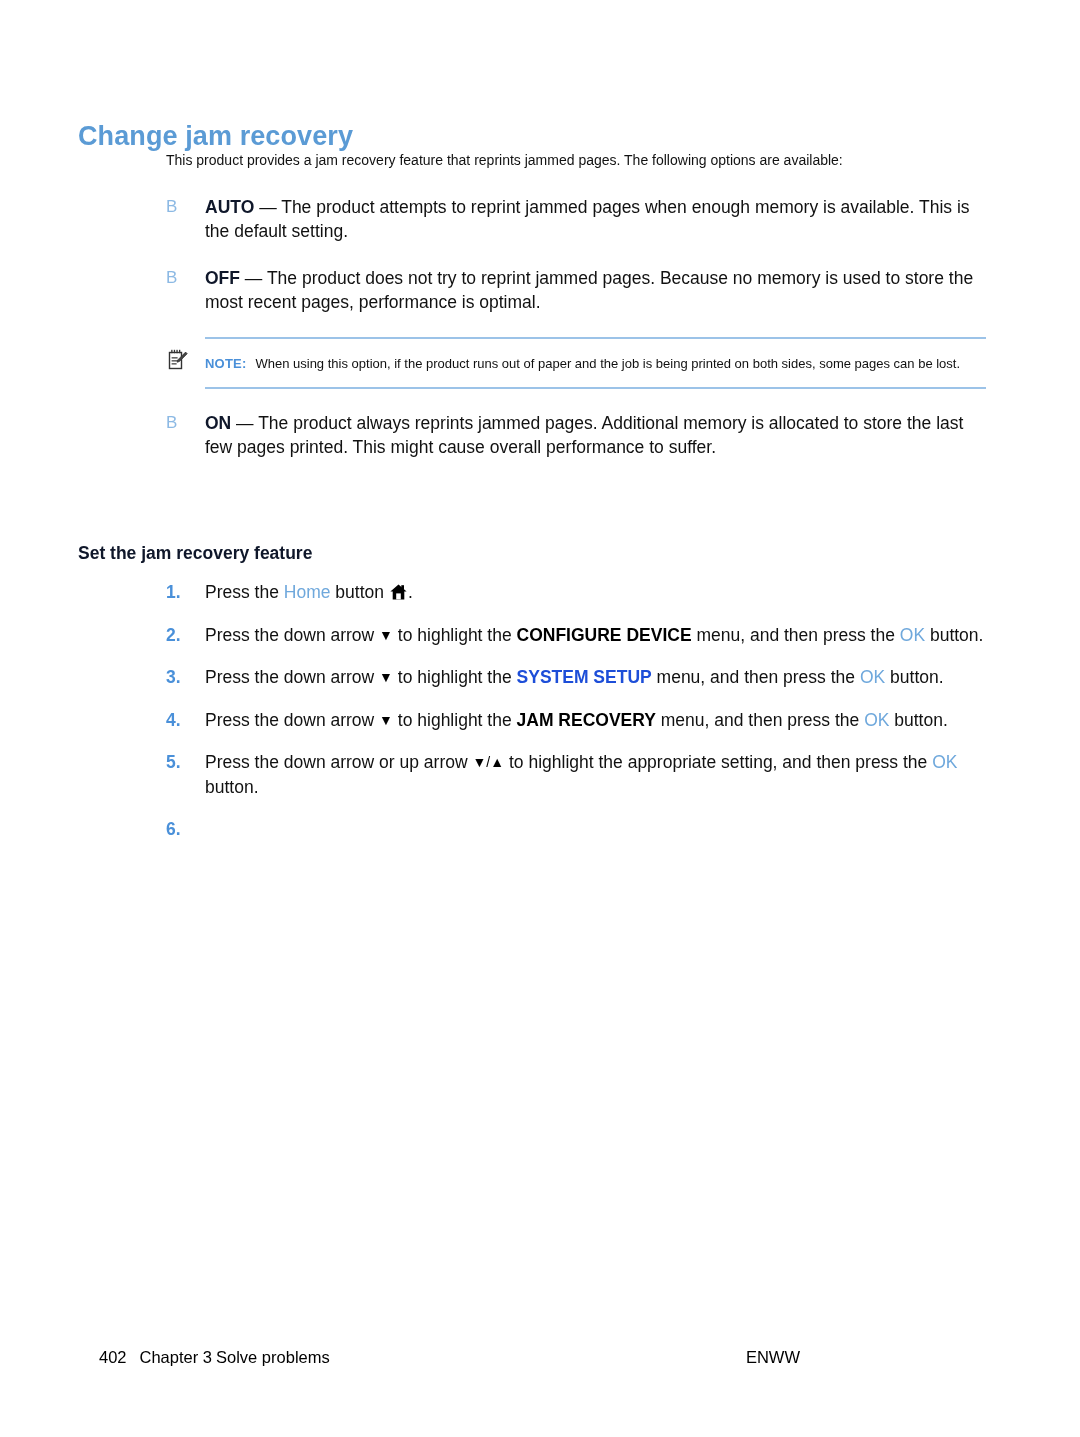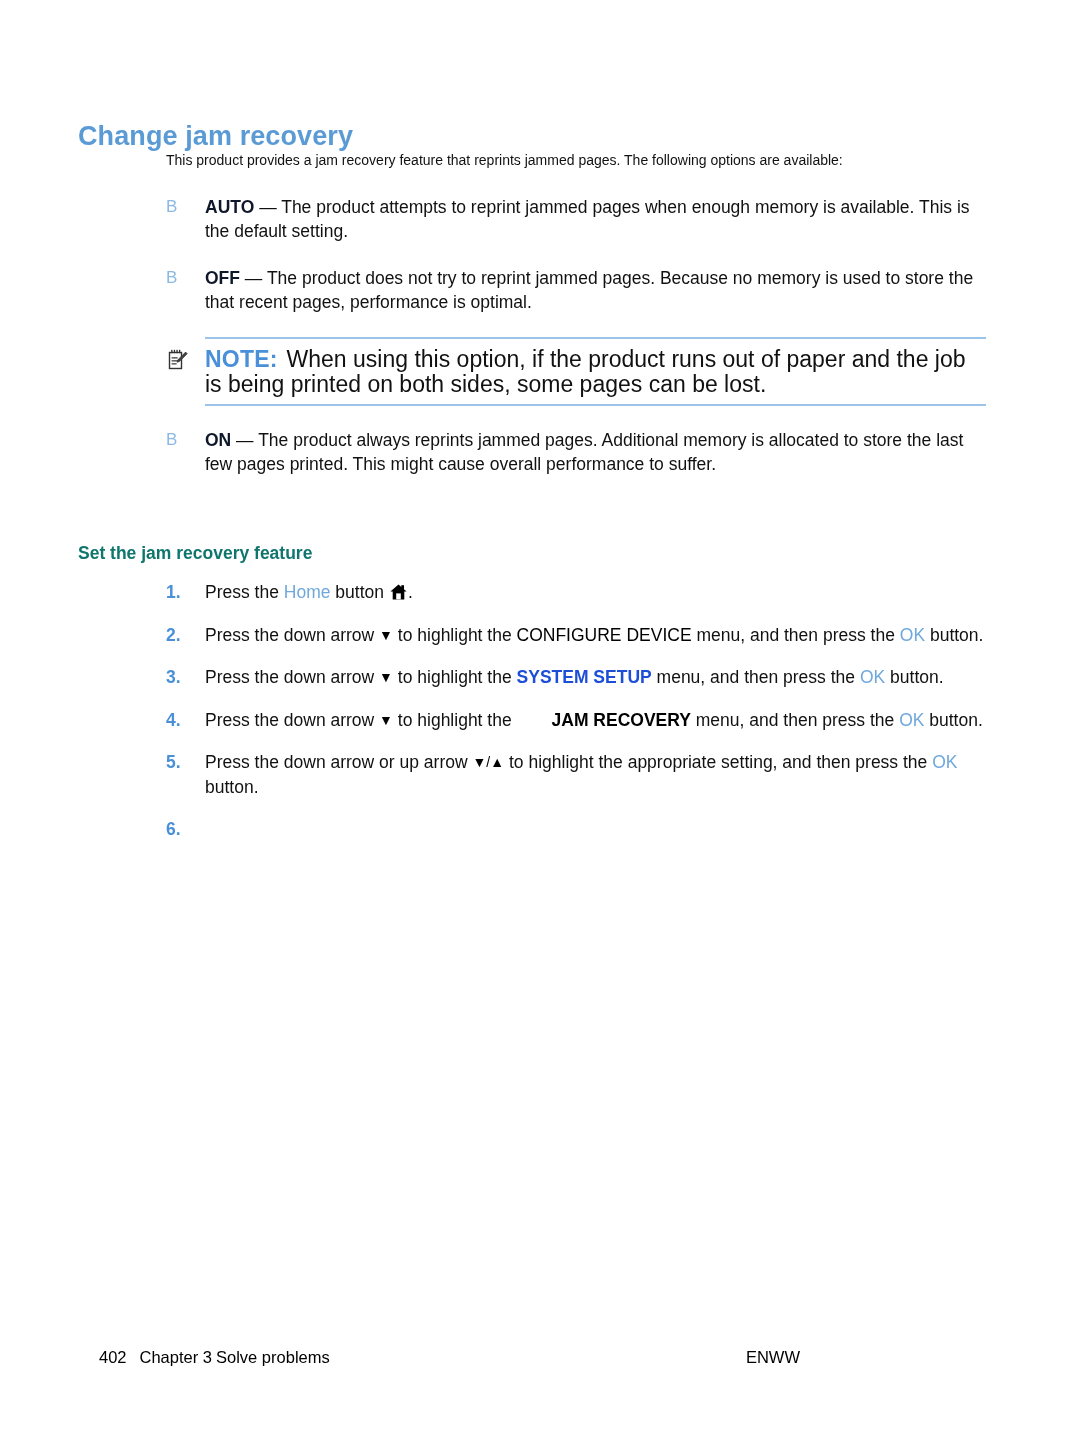--- a/index.html
+++ b/index.html
@@ -86,22 +86,22 @@
     position: absolute;
     left: 39px;
     right: 0;
     height: 2px;
     background: #9CC3E8;
   }
   .note-rule.top { top: 0; }
   .note-rule.bottom { bottom: 0; }
   .note-body {
     padding: 10px 0 9px 0;
-    font-size: 23px;
-    line-height: 25px;
+    font-size: 13px;
+    line-height: 33px;
     color: #111111;
   }
   .note-icon {
     position: absolute;
     left: 2px;
     top: 12px;
     width: 20px;
     height: 21px;
   }
   .note-label {
@@ -110,21 +110,21 @@
     letter-spacing: 0.2px;
   }
   .note-gap { display: inline-block; width: 9px; }
 
   
   .sub-title {
     position: absolute;
     left: 78px;
     font-size: 17.5px;
     font-weight: bold;
-    color: #0f766e;
+    color: #0f172a;
     white-space: nowrap;
   }
 
   
   .steps {
     position: absolute;
     left: 166px;
     width: 828px;
   }
   .step {
@@ -197,21 +197,21 @@
 
     <p class="para">This product provides a jam recovery feature that reprints jammed pages. The following options are available:</p>
 
     <div class="bullet-item">
       <span class="bullet-mark">B</span>
       <span><b>AUTO</b><span> — </span><span>The product attempts to reprint jammed pages when enough memory is available. This is the default setting.</span></span>
     </div>
 
     <div class="bullet-item">
       <span class="bullet-mark">B</span>
-      <span><b>OFF</b><span> — </span><span>The product does not try to reprint jammed pages. Because no memory is used to store the that recent pages, performance is optimal.</span></span>
+      <span><b>OFF</b><span> — </span><span>The product does not try to reprint jammed pages. Because no memory is used to store the most recent pages, performance is optimal.</span></span>
     </div>
 
     <div class="note">
       <div class="note-rule top"></div>
       <span class="note-icon">
         <svg width="20" height="21" viewBox="0 0 20 21" xmlns="http://www.w3.org/2000/svg">
           <rect x="1.5" y="3.5" width="12" height="16" fill="#ffffff" stroke="#333333" stroke-width="1.4"></rect>
           <rect x="3.2" y="0.8" width="1.3" height="3.4" fill="#333333"></rect>
           <rect x="5.8" y="0.8" width="1.3" height="3.4" fill="#333333"></rect>
           <rect x="8.4" y="0.8" width="1.3" height="3.4" fill="#333333"></rect>
@@ -236,23 +236,23 @@
   </div>
 
   <h2 class="sub-title" id="subheading" style="top: 528px;">Set the jam recovery feature</h2>
 
   <div class="steps" id="steps-container" style="top: 580px;">
       <div class="step"><span class="step-num">1.</span><span><span>Press the </span><span class="blue-word">Home</span><span> button </span><span class="home-glyph"><svg width="17" height="16" viewBox="0 0 17 16" xmlns="http://www.w3.org/2000/svg">
               <rect x="11.3" y="1.2" width="2.7" height="4.2" fill="#000"></rect>
               <path d="M8.5 0.6 L16.6 7.6 L14.3 7.6 L14.3 15.4 L2.7 15.4 L2.7 7.6 L0.4 7.6 Z" fill="#000"></path>
               <rect x="6.2" y="9.4" width="4.6" height="6" fill="#fff"></rect>
             </svg></span><span>.</span></span></div>
-      <div class="step"><span class="step-num">2.</span><span><span>Press the down arrow </span><span class="arrow-glyph">▼</span><span> to highlight the </span><span style="font-weight: normal; color: rgb(0, 0, 0); margin-top: 30px;">CONFIGURE DEVICE</span><span> menu, and then press the </span><span class="blue-word">OK</span><span> button.</span></span></div>
+      <div class="step"><span class="step-num">2.</span><span><span>Press the down arrow </span><span class="arrow-glyph">▼</span><span> to highlight the </span><span style="font-weight: bold; color: rgb(0, 0, 0); margin-top: 30px;">CONFIGURE DEVICE</span><span> menu, and then press the </span><span class="blue-word">OK</span><span> button.</span></span></div>
       <div class="step"><span class="step-num">3.</span><span><span>Press the down arrow </span><span class="arrow-glyph">▼</span><span> to highlight the </span><span style="font-weight: bold; color: #1d4ed8;">SYSTEM SETUP</span><span> menu, and then press the </span><span class="blue-word">OK</span><span> button.</span></span></div>
-      <div class="step"><span class="step-num">4.</span><span><span>Press the down arrow </span><span class="arrow-glyph">▼</span><span> to highlight the </span><span style="font-weight: bold; color: rgb(0, 0, 0); margin-left: 35px;">JAM RECOVERY</span><span> menu, and then press the </span><span class="blue-word">OK</span><span> button.</span></span></div>
+      <div class="step"><span class="step-num">4.</span><span><span>Press the down arrow </span><span class="arrow-glyph">▼</span><span> to highlight the </span><span style="font-weight: bold; color: rgb(0, 0, 0);">JAM RECOVERY</span><span> menu, and then press the </span><span class="blue-word">OK</span><span> button.</span></span></div>
       <div class="step"><span class="step-num">5.</span><span><span>Press the down arrow or up arrow </span><span class="arrow-glyph">▼/▲</span><span> to highlight the appropriate setting, and then press the </span><span class="blue-word">OK</span><span> button.</span></span></div>
       <div class="step"><span class="step-num">6.</span></div>
     </div>
 
   <div class="footer">
     <div class="footer-left">
       <span class="fl-page">402</span><span class="fl-chapter">Chapter 3</span><span>Solve problems</span>
     </div>
     <div class="footer-right">ENWW</div>
   </div>

